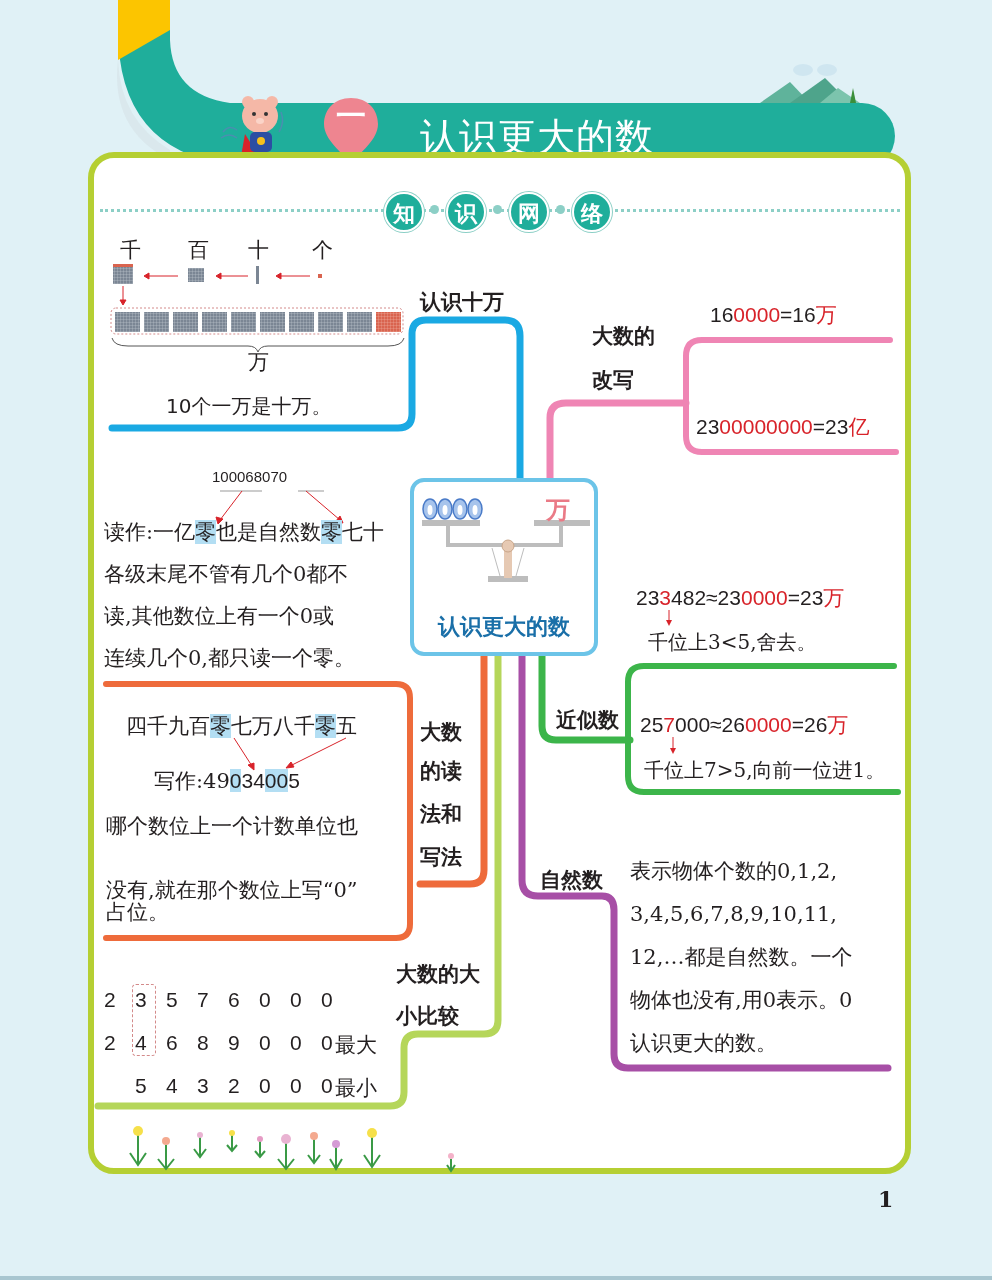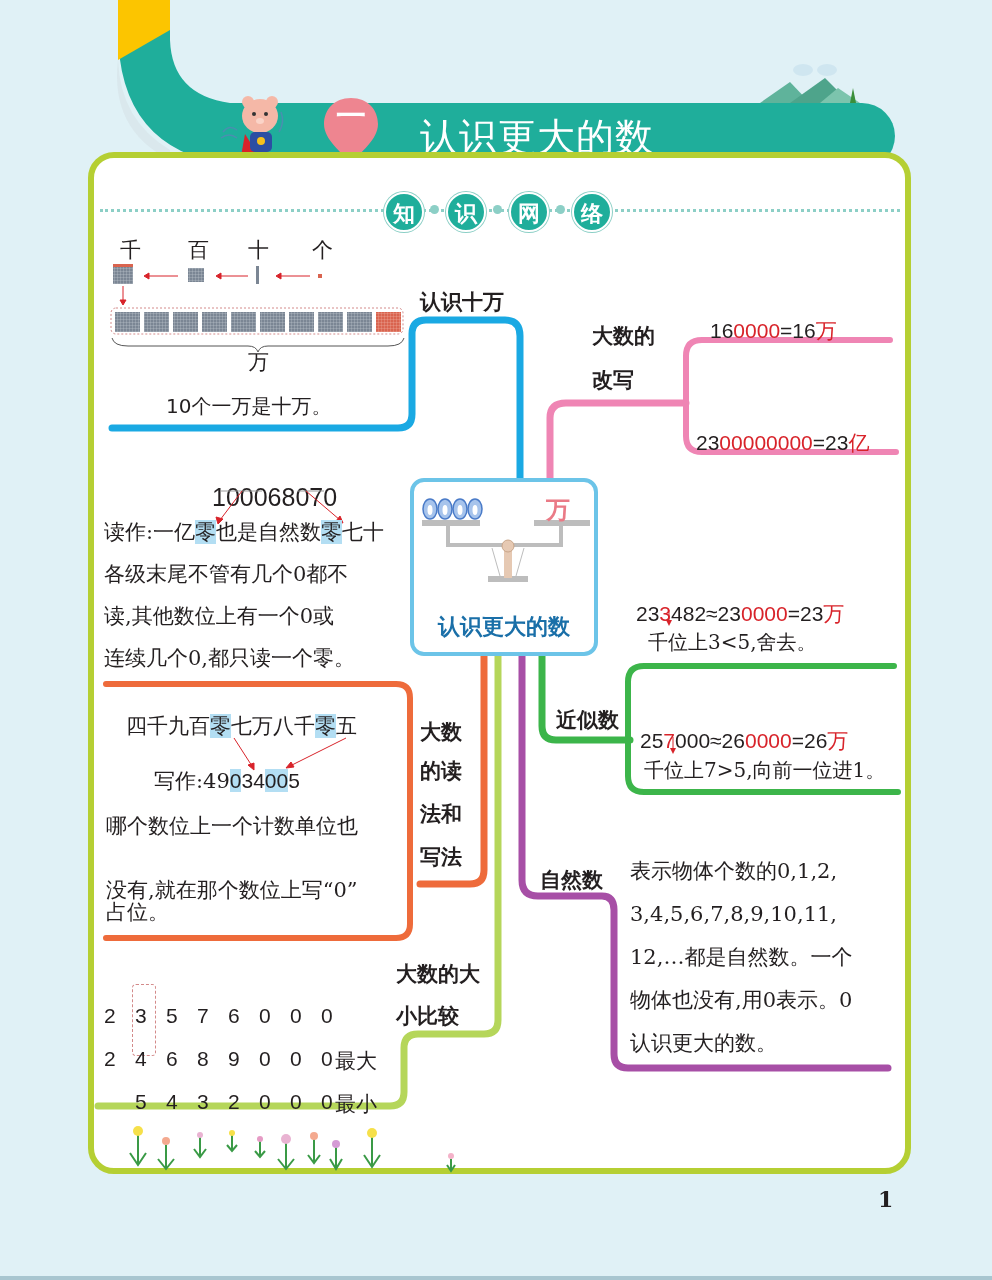--- a/index.html
+++ b/index.html
@@ -16,21 +16,21 @@
   #card { left: 88px; top: 152px; width: 823px; height: 1022px; background: #fff; border: 6px solid #b5cf33; border-radius: 26px; }
   #section-rule { left: 100px; top: 209px; width: 800px; height: 0; border-top: 3px dotted #8ccfc6; }
   .sec-badge { top: 192px; width: 40px; height: 40px; border-radius: 50%; background: #1fae9b; color: #fff; font-size: 22px; text-align: center; line-height: 40px; font-weight: bold; border: 2px solid #fff; box-shadow: 0 0 0 1px #8ccfc6; }
   .sec-dot { top: 205px; width: 9px; height: 9px; border-radius: 50%; background: #8ccfc6; }
 
   
   .t { font-size: 21px; line-height: 1; white-space: nowrap; }
   .lbl { font-size: 21px; font-weight: bold; white-space: nowrap; }
   .red { color: #d8232a; }
   .hl { background: #b3def3; }
-  .num { font-family: "Liberation Sans", sans-serif; margin-top: 16px; }
+  .num { font-family: "Liberation Sans", sans-serif; }
 
   
   #center-box { left: 410px; top: 478px; width: 188px; height: 178px; border: 4px solid #6cc4e8; border-radius: 14px; background: #fff; }
   #center-title { left: 410px; top: 612px; width: 188px; text-align: center; color: #1a6fa8; font-size: 22px; font-weight: bold; }
 
   #page-num { left: 878px; top: 1186px; font-size: 22px; font-weight: bold; }
   #bottom-line { left: 0; top: 1276px; width: 992px; height: 4px; background: #a8c6d0; }
 </style>
 </head>
 <body>
@@ -178,21 +178,21 @@
 
 <div class="abs lbl" style="left:592px;top:322px">大数的</div>
 <div class="abs lbl" style="left:592px;top:366px">改写</div>
 <div class="abs t num" style="left:710px;top:304px;font-size:21px">
   <span>16</span><span class="red">0000</span><span>=16</span><span class="red serif">万</span>
 </div>
 <div class="abs t num" style="left:696px;top:416px;font-size:21px">
   <span>23</span><span class="red">00000000</span><span>=23</span><span class="red serif">亿</span>
 </div>
 
-<div class="abs t num" style="left:212px;top:469px;font-size:25px">100068070</div>
+<div class="abs t num" style="left:212px;top:469px;font-size:15px">100068070</div>
 <svg class="abs" style="left:200px;top:488px" width="180" height="40">
   <g stroke="#d8232a" stroke-width="1" fill="#d8232a">
     <line x1="20" y1="3" x2="62" y2="3" stroke="#999"></line>
     <line x1="98" y1="3" x2="124" y2="3" stroke="#999"></line>
     <line x1="42" y1="3" x2="20" y2="32"></line>
       <polygon points="18,36 16,29 23,31"></polygon>
     <line x1="106" y1="3" x2="140" y2="32"></line>
       <polygon points="143,35 136,33 140,28"></polygon>
   </g>
 </svg>

